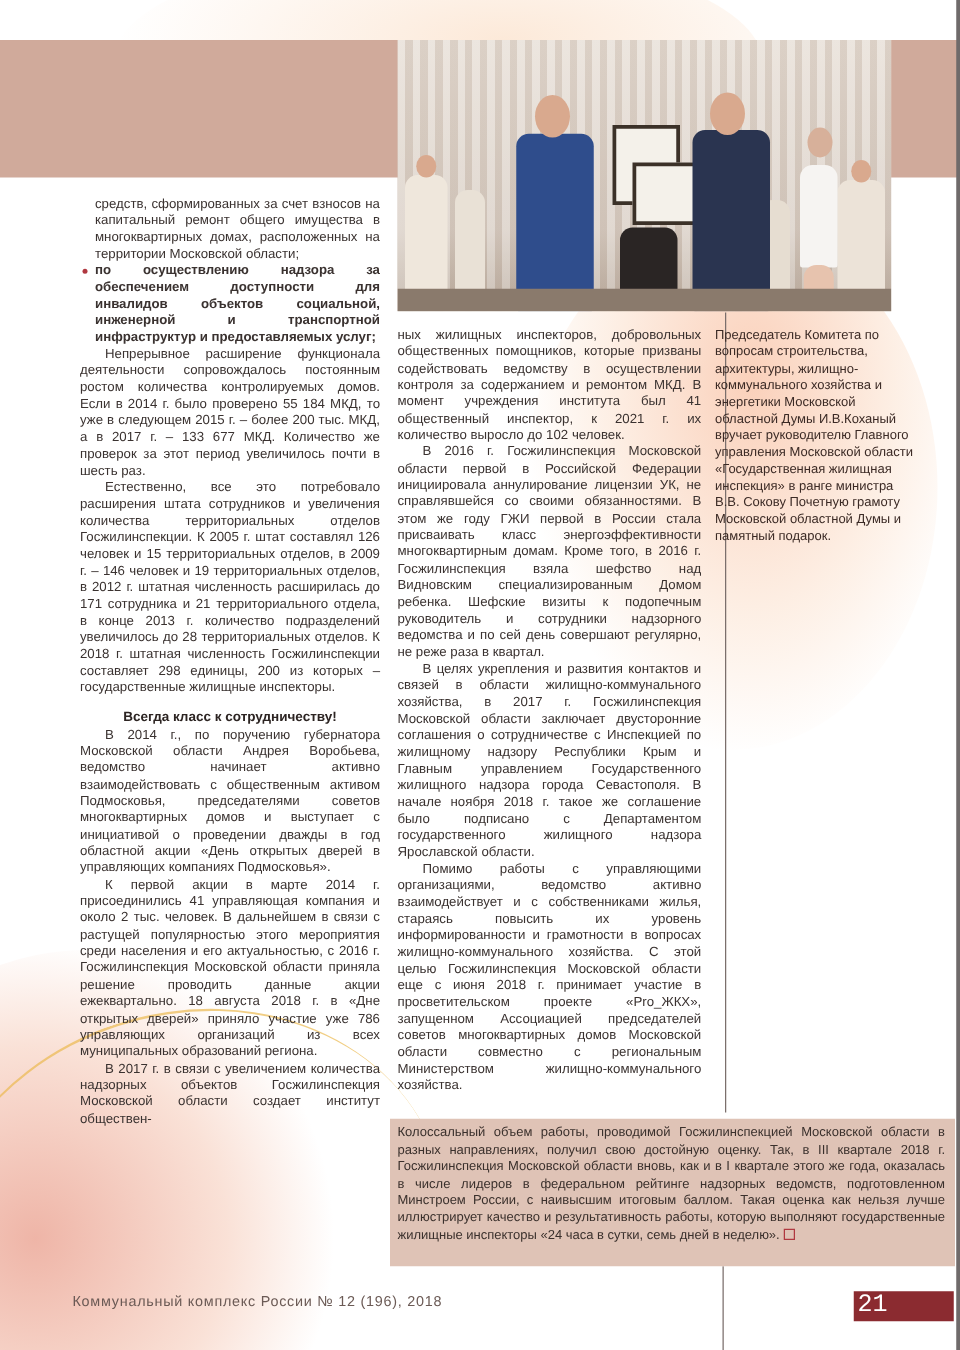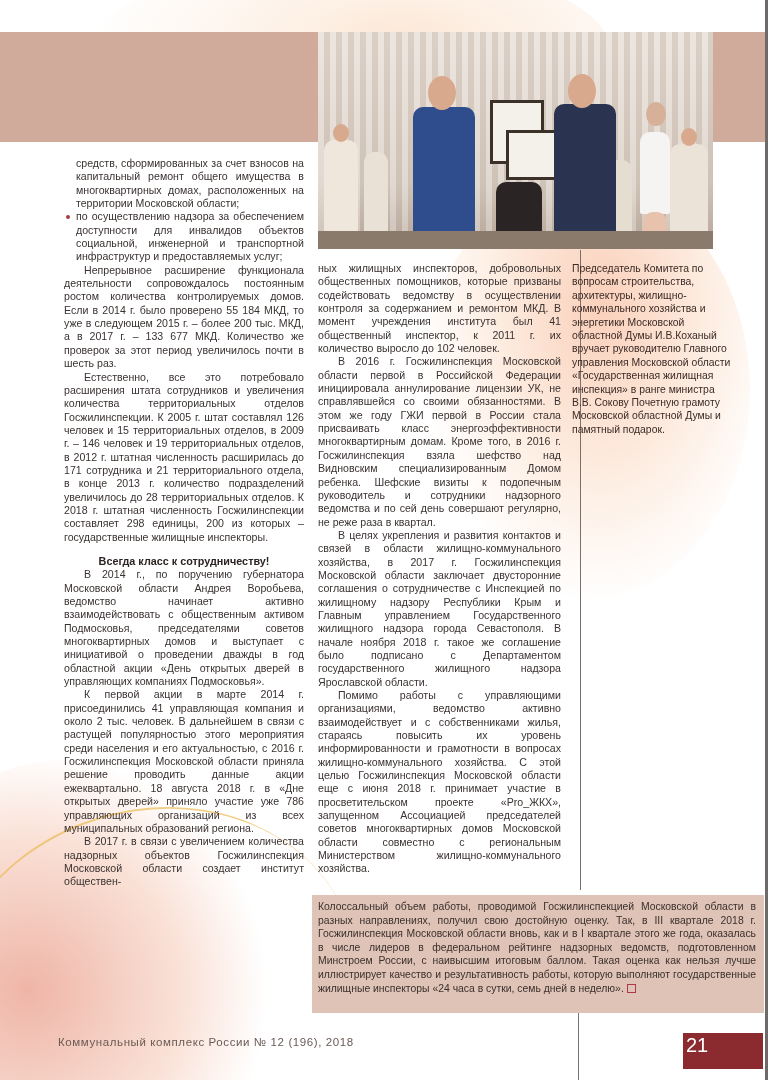--- a/index.html
+++ b/index.html
@@ -51,21 +51,21 @@
   .vline { position: absolute; width: 1px; background: #7b6f6c; }
   .right-edge { position: absolute; right: 0; top: 0; width: 3px; height: 1080px; background: #6f6a6a; }
 
   .col {
     position: absolute; font-size: 10.6px; line-height: 13.35px; text-align: justify;
     color: #3a3230;
   }
   .col p { margin: 0; text-indent: 20px; }
   .col p.noindent { text-indent: 0; }
   .col ul { margin: 0; padding: 0; list-style: none; }
-  .col li { position: relative; padding-left: 12px; }
+  .col li { position: relative; padding-left: 12px; font-weight: bold; }
   .col li::before {
     content: ""; position: absolute; left: 2px; top: 5px; width: 4px; height: 4px;
     border-radius: 50%; background: #b03840;
   }
   .col h3 {
     margin: 11px 0 0 0; font-size: 10.8px; font-weight: bold; text-align: center; color: #2c2422;
   }
   .caption {
     position: absolute; left: 572px; top: 262px; width: 160px;
     font-size: 10.4px; line-height: 13.4px; color: #3b2a25;
@@ -80,23 +80,23 @@
   }
   .end-mark {
     display: inline-block; width: 7px; height: 7px; border: 1.5px solid #b03840;
     margin-left: 3px; vertical-align: -1px;
   }
   .footer-text {
     position: absolute; left: 58px; top: 1036px; font-size: 11.5px; letter-spacing: 0.6px;
     color: #6b5a55;
   }
   .page-num {
-    position: absolute; left: 683px; top: 1033px; width: 80px; height: 36px;
+    position: absolute; left: 683px; top: 1033px; width: 80px; height: 24px;
     background: #8b2b30; color: #ffffff; font-size: 20px; line-height: 24px;
-    padding-left: 3px; box-sizing: border-box;
+    padding-left: 3px; box-sizing: border-box; font-family: Liberation Mono, monospace;
   }
 </style>
 </head>
 <body>
 
 <div class="bg-swirl-top"></div>
 <div class="bg-swirl-mid"></div>
 <div class="bg-swirl-bottom"></div>
 <div class="bg-arc"></div>
 
@@ -140,21 +140,21 @@
   </ul>
   <p>Непрерывное расширение функционала деятельности сопровождалось постоянным ростом количества контролируемых домов. Если в 2014 г. было проверено 55 184 МКД, то уже в следующем 2015 г. – более 200 тыс. МКД, а в 2017 г. – 133 677 МКД. Количество же проверок за этот период увеличилось почти в шесть раз.</p>
   <p>Естественно, все это потребовало расширения штата сотрудников и увеличения количества территориальных отделов Госжилинспекции. К 2005 г. штат составлял 126 человек и 15 территориальных отделов, в 2009 г. – 146 человек и 19 территориальных отделов, в 2012 г. штатная численность расширилась до 171 сотрудника и 21 территориального отдела, в конце 2013 г. количество подразделений увеличилось до 28 территориальных отделов. К 2018 г. штатная численность Госжилинспекции составляет 298 единицы, 200 из которых – государственные жилищные инспекторы.</p>
   <h3>Всегда класс к сотрудничеству!</h3>
   <p>В 2014 г., по поручению губернатора Московской области Андрея Воробьева, ведомство начинает активно взаимодействовать с общественным активом Подмосковья, председателями советов многоквартирных домов и выступает с инициативой о проведении дважды в год областной акции «День открытых дверей в управляющих компаниях Подмосковья».</p>
   <p>К первой акции в марте 2014 г. присоединились 41 управляющая компания и около 2 тыс. человек. В дальнейшем в связи с растущей популярностью этого мероприятия среди населения и его актуальностью, с 2016 г. Госжилинспекция Московской области приняла решение проводить данные акции ежеквартально. 18 августа 2018 г. в «Дне открытых дверей» приняло участие уже 786 управляющих организаций из всех муниципальных образований региона.</p>
   <p>В 2017 г. в связи с увеличением количества надзорных объектов Госжилинспекция Московской области создает институт обществен-</p>
 </div>
 
 <div class="col" style="left:318px;top:262px;width:243px;">
-  <p class="noindent">ных жилищных инспекторов, добровольных общественных помощников, которые призваны содействовать ведомству в осуществлении контроля за содержанием и ремонтом МКД. В момент учреждения института был 41 общественный инспектор, к 2011 г. их количество выросло до 102 человек.</p>
+  <p class="noindent">ных жилищных инспекторов, добровольных общественных помощников, которые призваны содействовать ведомству в осуществлении контроля за содержанием и ремонтом МКД. В момент учреждения института был 41 общественный инспектор, к 2021 г. их количество выросло до 102 человек.</p>
   <p>В 2016 г. Госжилинспекция Московской области первой в Российской Федерации инициировала аннулирование лицензии УК, не справлявшейся со своими обязанностями. В этом же году ГЖИ первой в России стала присваивать класс энергоэффективности многоквартирным домам. Кроме того, в 2016 г. Госжилинспекция взяла шефство над Видновским специализированным Домом ребенка. Шефские визиты к подопечным руководитель и сотрудники надзорного ведомства и по сей день совершают регулярно, не реже раза в квартал.</p>
   <p>В целях укрепления и развития контактов и связей в области жилищно-коммунального хозяйства, в 2017 г. Госжилинспекция Московской области заключает двусторонние соглашения о сотрудничестве с Инспекцией по жилищному надзору Республики Крым и Главным управлением Государственного жилищного надзора города Севастополя. В начале ноября 2018 г. такое же соглашение было подписано с Департаментом государственного жилищного надзора Ярославской области.</p>
   <p>Помимо работы с управляющими организациями, ведомство активно взаимодействует и с собственниками жилья, стараясь повысить их уровень информированности и грамотности в вопросах жилищно-коммунального хозяйства. С этой целью Госжилинспекция Московской области еще с июня 2018 г. принимает участие в просветительском проекте «Pro_ЖКХ», запущенном Ассоциацией председателей советов многоквартирных домов Московской области совместно с региональным Министерством жилищно-коммунального хозяйства.</p>
 </div>
 
 <div class="caption">Председатель Комитета по вопросам строительства, архитектуры, жилищно-коммунального хозяйства и энергетики Московской областной Думы И.В.Коханый вручает руководителю Главного управления Московской области «Государственная жилищная инспекция» в ранге министра В.В. Сокову Почетную грамоту Московской областной Думы и памятный подарок.</div>
 
 <div class="summary-box"></div>
 <div class="summary-text"><span>Колоссальный объем работы, проводимой Госжилинспекцией Московской области в разных направлениях, получил свою достойную оценку. Так, в III квартале 2018 г. Госжилинспекция Московской области вновь, как и в I квартале этого же года, оказалась в числе лидеров в федеральном рейтинге надзорных ведомств, подготовленном Минстроем России, с наивысшим итоговым баллом. Такая оценка как нельзя лучше иллюстрирует качество и результативность работы, которую выполняют государственные жилищные инспекторы «24 часа в сутки, семь дней в неделю».</span><span class="end-mark"></span></div>
 

